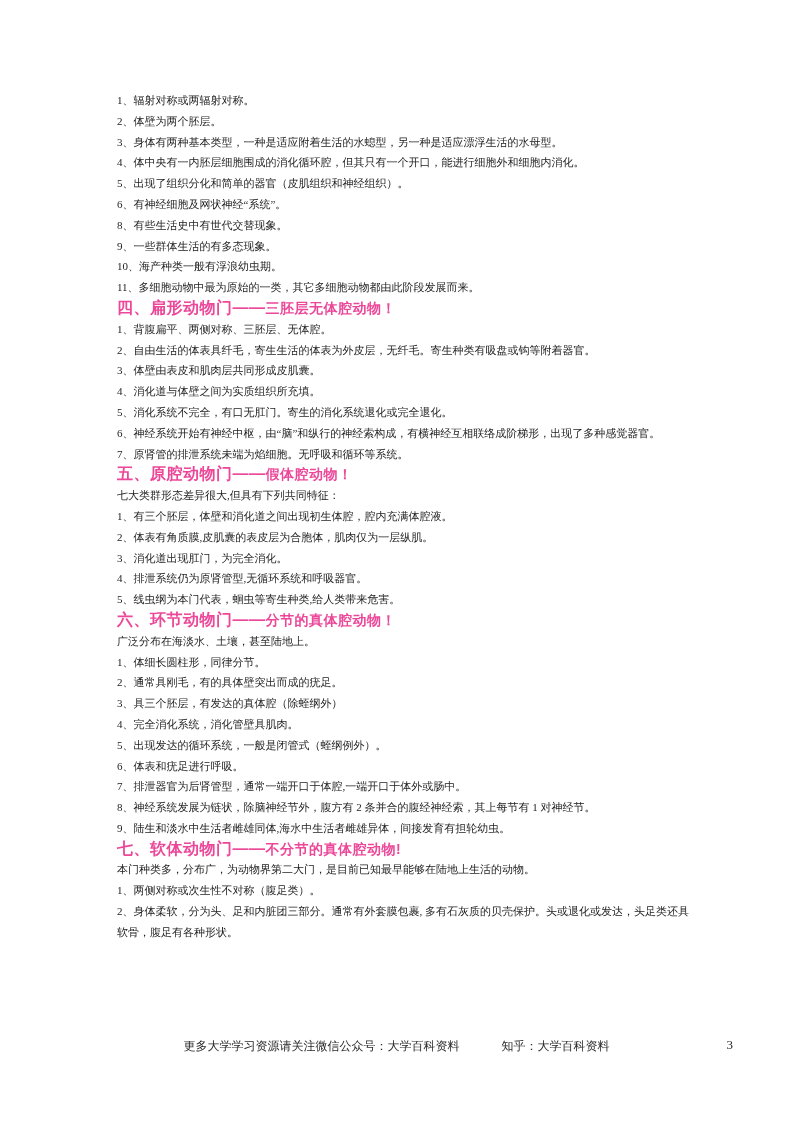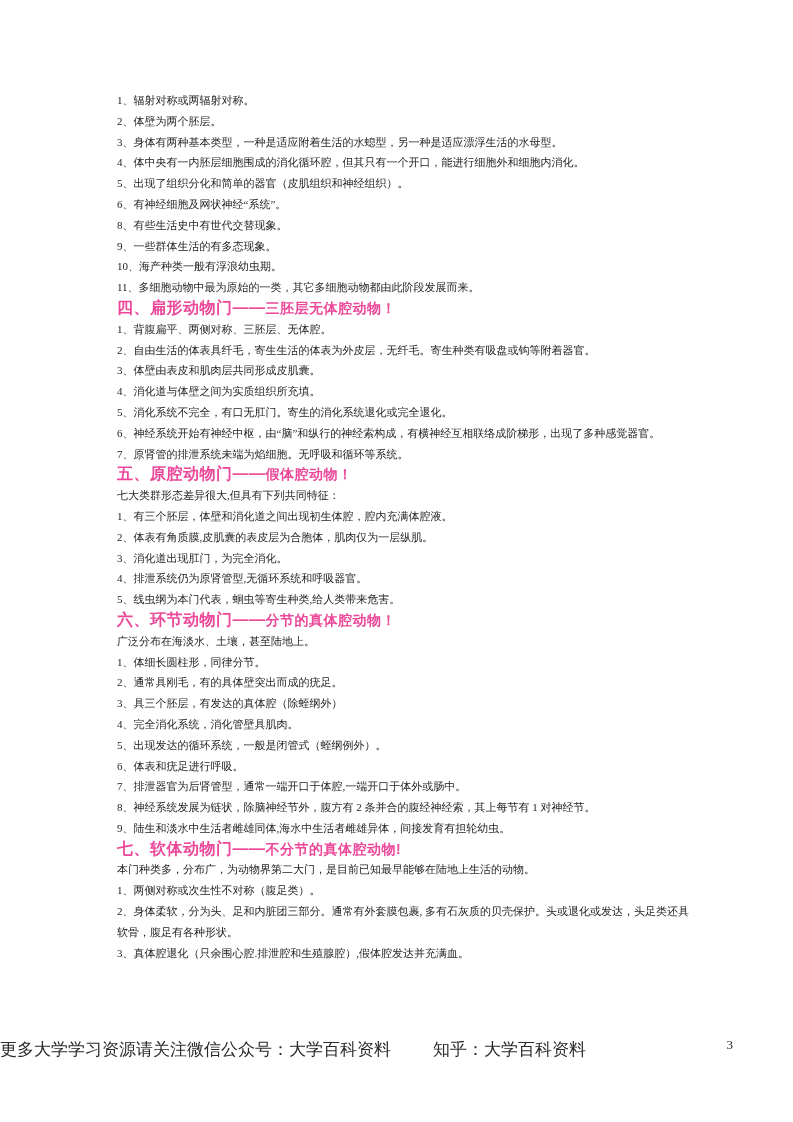--- a/index.html
+++ b/index.html
@@ -38,21 +38,22 @@
     letter-spacing: 0.5px;
   }
   .sec-h .sub {
     font-size: 14px;
   }
   .footer {
     position: absolute;
     top: 1038px;
     left: 0;
     width: 100%;
-    font-size: 17px;
+    text-align: center;
+    font-size: 12px;
     color: #2a2a2a;
     font-family: "Liberation Serif", "DejaVu Serif", serif;
   }
   .footer .gap {
     display: inline-block;
     width: 42px;
   }
   .page-num {
     position: absolute;
     top: 1037px;
@@ -104,21 +105,20 @@
     <p class="line">5、出现发达的循环系统，一般是闭管式（蛭纲例外）。</p>
     <p class="line">6、体表和疣足进行呼吸。</p>
     <p class="line">7、排泄器官为后肾管型，通常一端开口于体腔,一端开口于体外或肠中。</p>
     <p class="line">8、神经系统发展为链状，除脑神经节外，腹方有 2 条并合的腹经神经索，其上每节有 1 对神经节。</p>
     <p class="line">9、陆生和淡水中生活者雌雄同体,海水中生活者雌雄异体，间接发育有担轮幼虫。</p>
 
     <h2 class="sec-h"><span>七、软体动物门——</span><span class="sub">不分节的真体腔动物!</span></h2>
     <p class="line">本门种类多，分布广，为动物界第二大门，是目前已知最早能够在陆地上生活的动物。</p>
     <p class="line">1、两侧对称或次生性不对称（腹足类）。</p>
     <p class="line">2、身体柔软，分为头、足和内脏团三部分。通常有外套膜包裹, 多有石灰质的贝壳保护。头或退化或发达，头足类还具软骨，腹足有各种形状。</p>
-    <p class="line">3、真体腔退化（只余围心腔.排泄腔和生殖腺腔）,假体腔发达并充满血。</p>
 
   </div>
 
   <div class="footer">
     <span>更多大学学习资源请关注微信公众号：大学百科资料</span><span class="gap"></span><span>知乎：大学百科资料</span>
   </div>
 
   <div class="page-num">3</div>
 </div>
 

